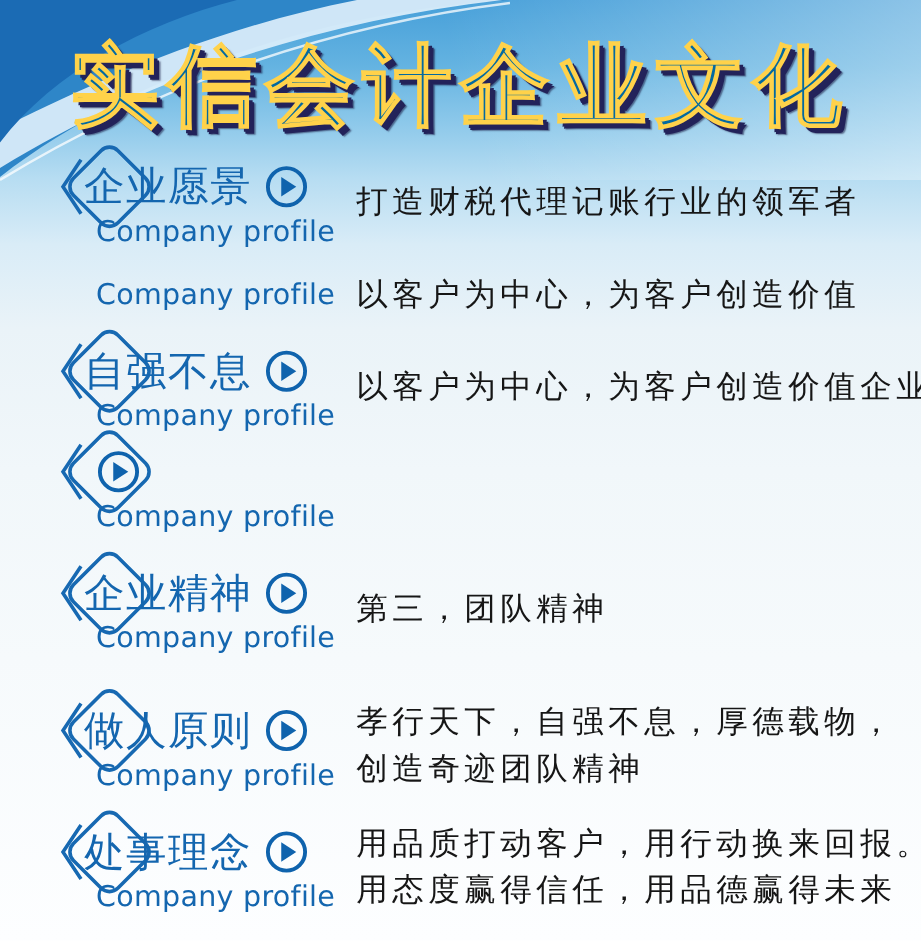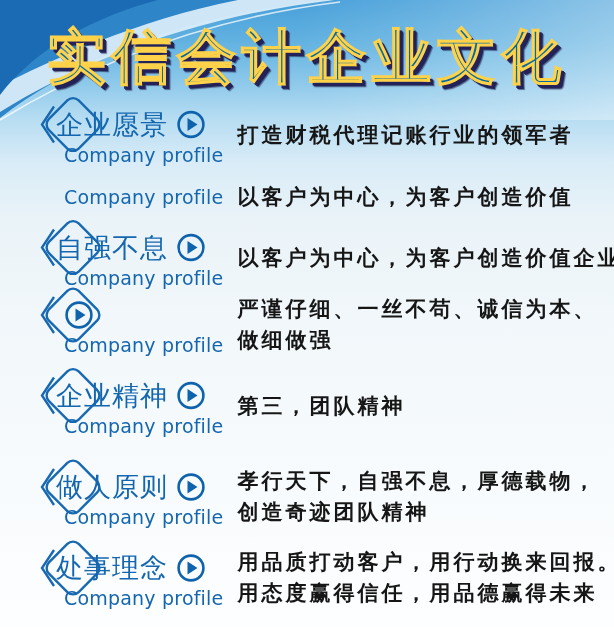--- a/index.html
+++ b/index.html
@@ -47,21 +47,21 @@
     color:#1466af;white-space:nowrap;
   }
   .play-svg{position:relative;z-index:1;margin-left:8px;flex:0 0 auto;}
   .cp{
     position:relative;z-index:1;
     margin-top:-1px;padding-left:8px;text-align:center;
     font-size:19px;color:#1466af;letter-spacing:0.2px;white-space:nowrap;
   }
   .content{
     margin-left:14px;
-    font-size:21px;font-weight:700;color:#161616;
+    font-size:21px;font-weight:400;color:#161616;
     letter-spacing:3px;line-height:31px;white-space:nowrap;
   }
   .cline{min-height:0;}
 </style>
 </head>
 <body>
 
 <div class="stage">
 
   <svg class="swoosh" width="340" height="130" viewBox="0 0 340 130">
@@ -130,24 +130,20 @@
           <rect x="12" y="12" width="42" height="42" rx="8" transform="rotate(45 33 33)" fill="none" stroke="#1769b2" stroke-width="2.4"></rect>
           <path d="M14,15 L2,33 L14,51" fill="none" stroke="#1769b2" stroke-width="2.4" stroke-linejoin="miter"></path>
         </svg>
         <svg class="play-svg" width="30" height="30" viewBox="0 0 30 30">
           <circle cx="15" cy="15" r="12.4" fill="none" stroke="#0f63ad" stroke-width="2.6"></circle>
           <path d="M11.5,8.5 L21.5,15 L11.5,21.5 Z" fill="#0f63ad"></path>
         </svg>
       </div>
       <div class="cp">Company profile</div>
     </div>
-    <div class="content">
-      <div class="cline">严谨仔细、一丝不苟、诚信为本、</div>
-      <div class="cline">做细做强</div>
-    </div>
   </div>
 
   <div class="row" style="top:406px">
     <div class="hgroup">
       <div class="hline">
         <svg class="diamond-svg" width="66" height="66" viewBox="0 0 66 66">
           <rect x="12" y="12" width="42" height="42" rx="8" transform="rotate(45 33 33)" fill="none" stroke="#1769b2" stroke-width="2.4"></rect>
           <path d="M14,15 L2,33 L14,51" fill="none" stroke="#1769b2" stroke-width="2.4" stroke-linejoin="miter"></path>
         </svg>
         <span class="hname">企业精神</span>

